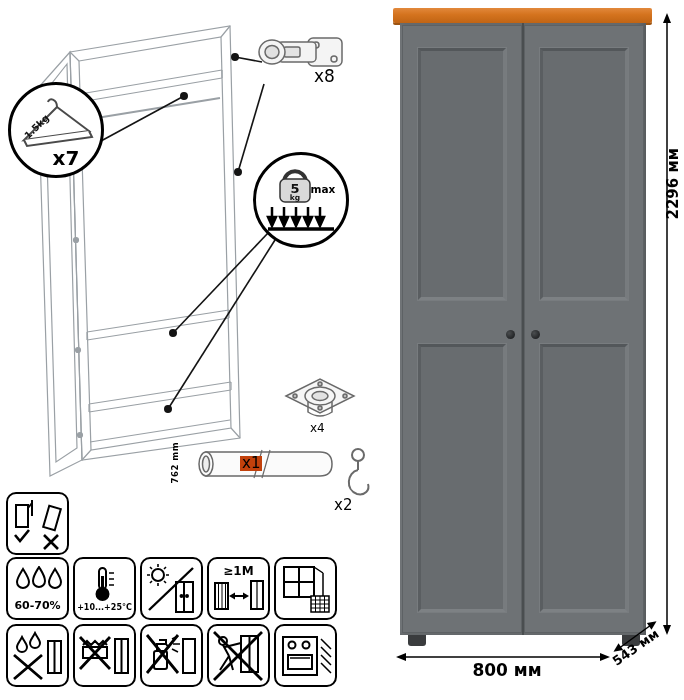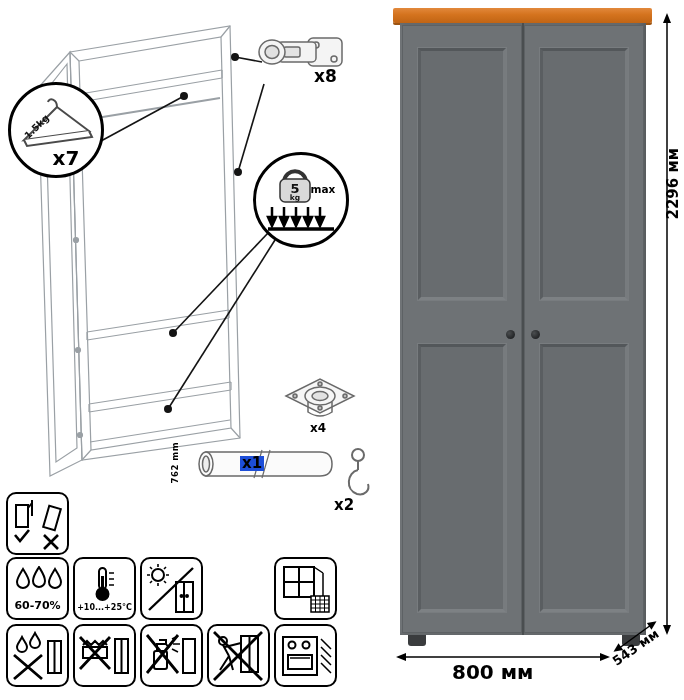--- a/index.html
+++ b/index.html
@@ -9,24 +9,24 @@
 
   svg{display:block}
   .left-svg{position:absolute;left:0;top:0;z-index:1}
   .dims-svg{position:absolute;left:0;top:0;z-index:4;pointer-events:none}
 
   
   .callout-circle{position:absolute;border:3px solid #000;border-radius:50%;background:#fff;z-index:5;display:flex;align-items:center;justify-content:center}
   .hanger-circle{left:8px;top:82px;width:96px;height:96px}
   .weight-circle{left:253px;top:152px;width:96px;height:96px}
 
-  .count-label{position:absolute;font-weight:bold;z-index:6;line-height:1}
+  .count-label{position:absolute;font-weight:normal;z-index:6;line-height:1}
   .lbl-x8{left:314px;top:68px;font-size:17px}
   .lbl-x4{left:310px;top:422px;font-size:12px}
-  .lbl-x1{left:240px;top:456px;font-size:15px;background:#1d4ed8;padding:0 2px}
+  .lbl-x1{left:240px;top:456px;font-size:15px;background:#c2410c;padding:0 2px}
   .lbl-x2{left:334px;top:498px;font-size:15px}
   .lbl-rodlen{left:170px;top:442px;font-size:8.5px;font-weight:bold;writing-mode:vertical-rl;transform:rotate(180deg);z-index:6;position:absolute;letter-spacing:.5px}
 
   
   .w-top{position:absolute;left:393px;top:8px;width:259px;height:15px;z-index:2;
          background:linear-gradient(#e2883b,#d4731e 45%,#c06414);border-radius:2px;box-shadow:0 2px 0 #9c5412}
   .w-body{position:absolute;left:400px;top:23px;width:246px;height:612px;z-index:2;background:#6b6f72;
           box-shadow:inset -4px 0 6px rgba(0,0,0,.20), inset 3px 0 4px rgba(255,255,255,.06)}
   .door{position:absolute;top:2px;bottom:2px;width:120px;background:#6e7275;border:1px solid #5d6164}
   .door-left{left:2px}
@@ -42,21 +42,21 @@
         background:radial-gradient(circle at 35% 35%, #4a4d4f, #232527 70%);top:304px}
   .door-left .knob{right:6px}
   .door-right .knob{left:6px}
   .foot{position:absolute;top:635px;width:18px;height:11px;background:#3a3c3e;border-radius:0 0 3px 3px;z-index:2}
   .foot-left{left:408px}
   .foot-right{left:622px}
 
   
   .dim-label{position:absolute;font-weight:bold;z-index:6;line-height:1}
   .dim-height{left:666px;top:148px;font-size:15px;writing-mode:vertical-rl;transform:rotate(180deg)}
-  .dim-width{left:452px;top:662px;width:110px;font-size:20px}
+  .dim-width{left:452px;top:662px;width:110px;text-align:center;font-size:17px}
   .dim-depth{left:614px;top:656px;font-size:13px;transform:rotate(-35deg);transform-origin:0 50%}
 
   
   .icon-cell{position:absolute;width:63px;height:63px;border:2.5px solid #000;border-radius:10px;background:#fff;
              display:flex;flex-direction:column;align-items:center;justify-content:center;overflow:hidden;z-index:3}
   .icon-label{font-weight:bold;font-size:11px;line-height:1;margin-top:2px;white-space:nowrap}
   .icon-label.small{font-size:8px}
   .icon-label.top{margin:0 0 2px;font-size:12px}
 </style>
 </head>
@@ -251,20 +251,34 @@
         <path d="M13,2 V5 M24,13 H21 M13,24 V21 M2,13 H5 M5,5 L7,7 M21,5 L19,7 M5,21 L7,19 M21,21 L19,19" stroke-width="1.6"></path>
         <path d="M4,48 L48,6" stroke-width="2.4"></path>
         <rect x="31" y="20" width="17" height="30"></rect>
         <path d="M39,20 V50"></path>
         <circle cx="36.5" cy="34" r="1" fill="#000000"></circle>
         <circle cx="42" cy="34" r="1" fill="#000000"></circle>
       </g>
     </svg>
   </div>
 
+  <div class="icon-cell" style="left:207px;top:557px">
+    <div class="icon-label top">≥1M</div>
+    <svg width="54" height="34" viewBox="0 0 54 34">
+      <g stroke="#000000" stroke-width="2" fill="none">
+        <rect x="3" y="4" width="13" height="26"></rect>
+        <path d="M6.5,4 V30 M10,4 V30 M13.5,4 V30" stroke-width="1"></path>
+        <path d="M21,17 L33,17"></path>
+        <polygon points="17,17 23,13.5 23,20.5" fill="#000000" stroke="none"></polygon>
+        <polygon points="37,17 31,13.5 31,20.5" fill="#000000" stroke="none"></polygon>
+        <rect x="39" y="2" width="12" height="28"></rect>
+        <path d="M45,2 V30" stroke-width="1.2"></path>
+      </g>
+    </svg>
+  </div>
 
   <div class="icon-cell" style="left:274px;top:557px">
     <svg width="54" height="54" viewBox="0 0 54 54">
       <g stroke="#000000" stroke-width="2" fill="none">
         <rect x="5" y="5" width="30" height="30"></rect>
         <path d="M20,5 V35 M5,20 H35"></path>
         <path d="M35,5 L44,11 M35,35 L44,41 M44,11 V41" stroke-width="1.5"></path>
         <rect x="32" y="34" width="18" height="16" stroke-width="1.5" fill="#ffffff"></rect>
         <path d="M36.5,34 V50 M41,34 V50 M45.5,34 V50 M32,38 H50 M32,42 H50 M32,46 H50" stroke-width="1"></path>
       </g>

